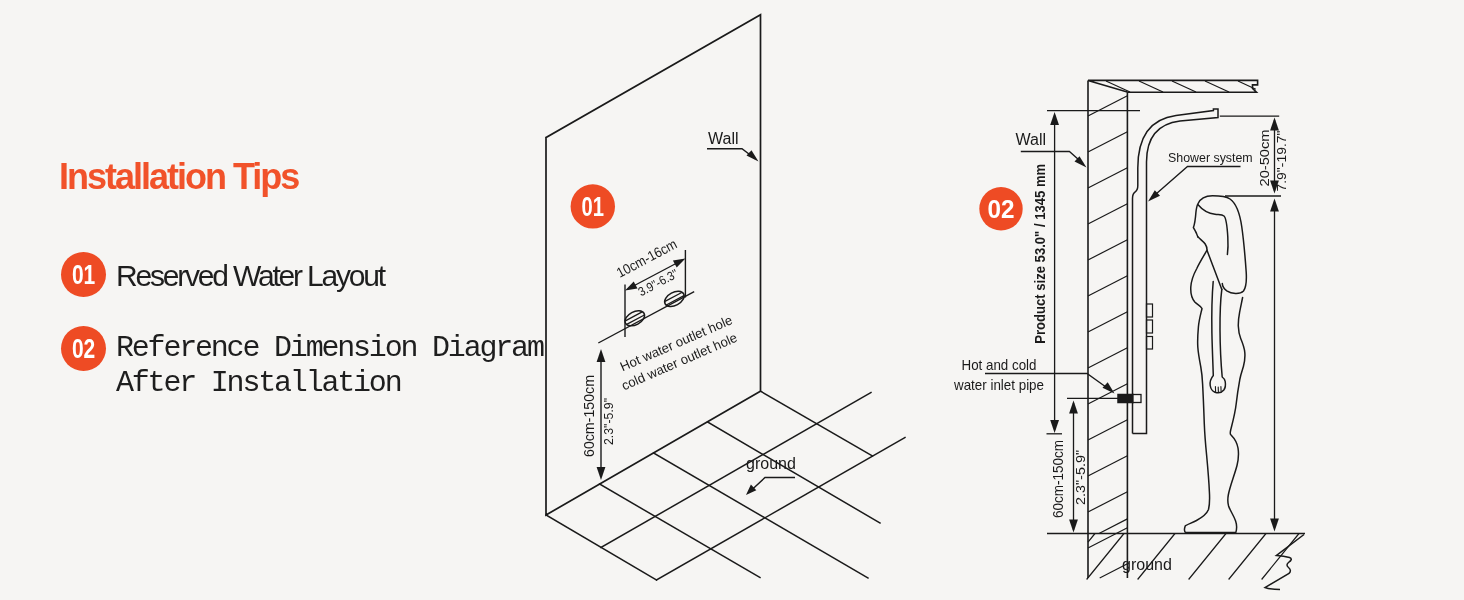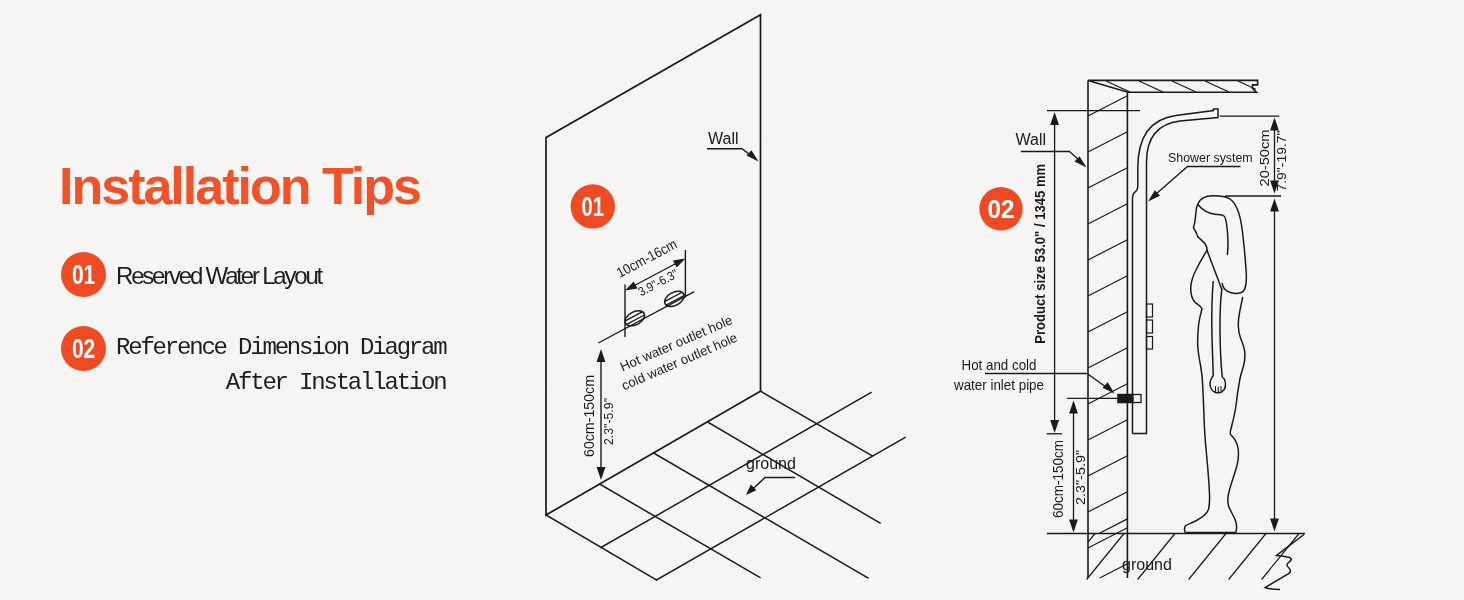--- a/index.html
+++ b/index.html
@@ -1,18 +1,18 @@
 <!DOCTYPE html>
 <html><head>
 <meta charset="utf-8">
 <style>
   html,body{margin:0;padding:0;}
   body{width:1464px;height:600px;background:#f6f5f3;font-family:"Liberation Sans",sans-serif;overflow:hidden;position:relative;}
-  .title{position:absolute;left:59px;top:156px;font-size:52px;font-weight:700;color:#f1522a;letter-spacing:-2px;white-space:nowrap;}
-  .item{position:absolute;color:#1e1e1e;font-size:24px;line-height:34.8px;letter-spacing:-2.2px;white-space:nowrap;text-align:right;}
+  .title{position:absolute;left:59px;top:156px;font-size:36px;font-weight:700;color:#f1522a;letter-spacing:-2px;white-space:nowrap;}
+  .item{position:absolute;color:#1e1e1e;font-size:30px;line-height:34.8px;letter-spacing:-2.2px;white-space:nowrap;}
   .circ{position:absolute;width:45px;height:45px;border-radius:50%;background:#ee4b24;color:#fff;font-size:28px;font-weight:700;text-align:center;line-height:45px;}
   .circ span{display:inline-block;transform:scaleX(.75);}
   svg{position:absolute;left:0;top:0;}
   svg text{font-family:"Liberation Sans",sans-serif;}
 </style>
 </head>
 <body>
 <div class="title">Installation Tips</div>
 <div class="circ" style="left:61px;top:252px;"><span>01</span></div>
 <div class="item" style="left:116px;top:259px;">Reserved Water Layout</div>

